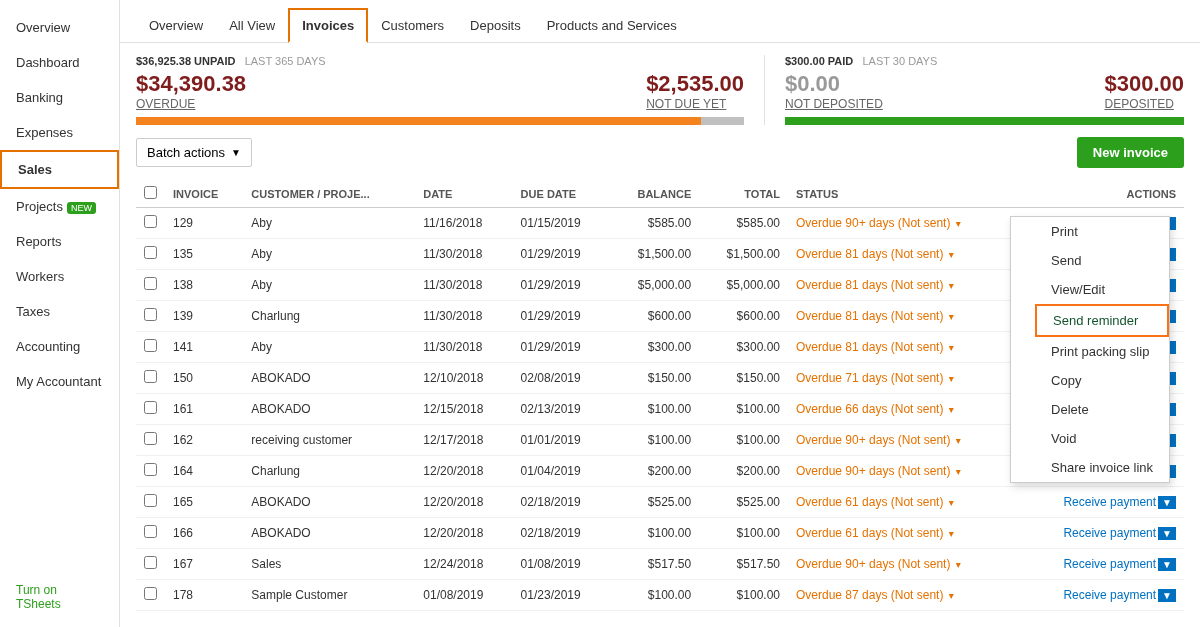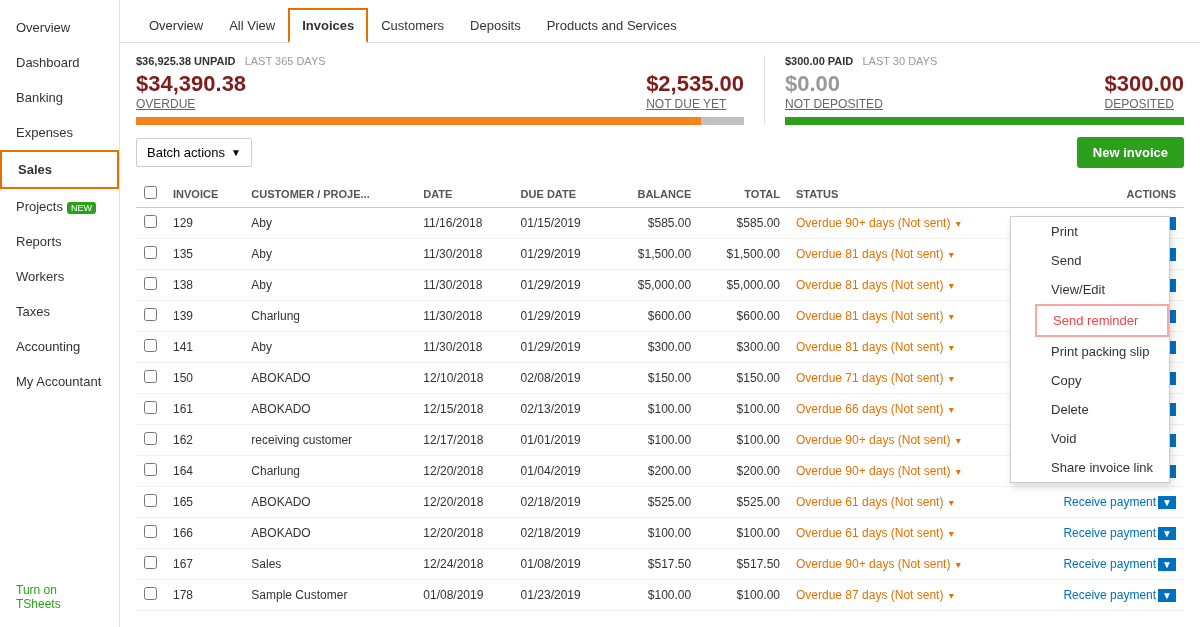--- a/index.html
+++ b/index.html
@@ -233,22 +233,22 @@
       min-width: 150px;
       padding-left: 24px;
     }
     .dropdown-menu-item {
       padding: 7px 16px;
       cursor: pointer;
       font-size: 13px;
       color: #333;
     }
     .dropdown-menu-item.highlighted {
-      border: 2px solid #fca5a5;
-      color: #ef4444;
+      border: 2px solid #f97316;
+      color: #14532d;
     }
 
     .relative { position: relative; }
   </style>
 </head>
 <body>
 
 <div class="sidebar">
 
   <div id="sidebar-items">

